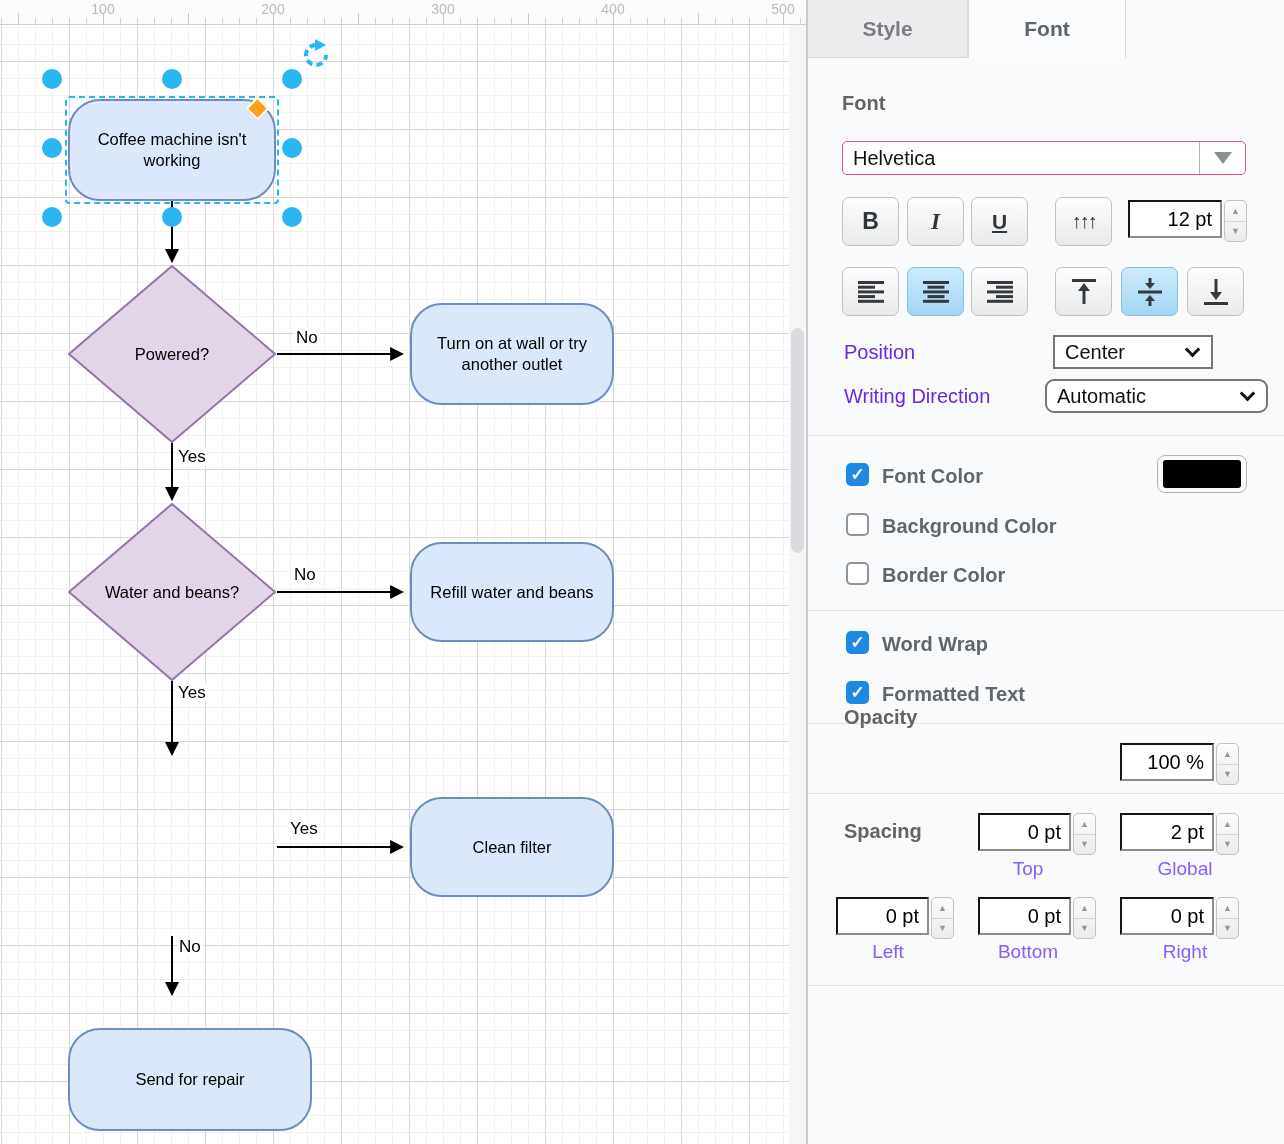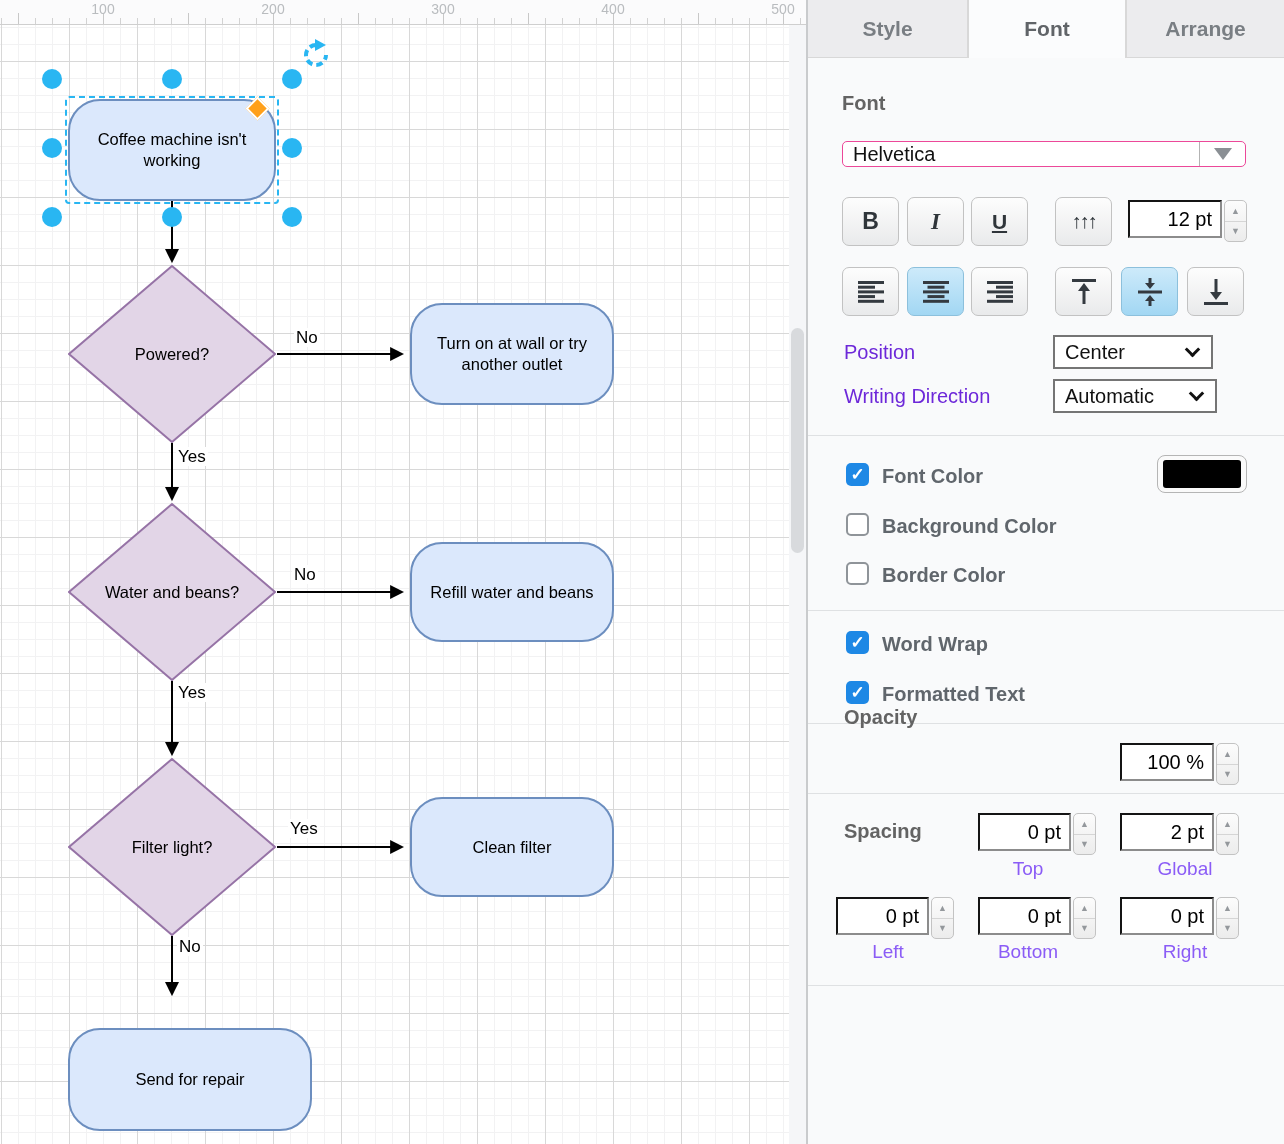--- a/index.html
+++ b/index.html
@@ -111,21 +111,21 @@
     background:linear-gradient(180deg,#fcfcfc,#ececec); display:flex; flex-direction:column; }
   .stepper .st-up,.stepper .st-down { flex:1; display:flex; align-items:center; justify-content:center;
     font-size:9px; color:#94989c; }
   .stepper .st-up { border-bottom:1px solid #d5d5d5; }
 
   .checkbox { position:absolute; width:23px; height:23px; border-radius:5px; }
   .checkbox.checked { background:#1e88e5; color:#fff; font-size:17px; font-weight:bold;
     display:flex; align-items:center; justify-content:center; line-height:23px; }
   .checkbox.unchecked { background:#fff; border:2px solid #8f9499; }
 
-  #font-family-select { left:34px; top:141px; width:404px; height:26px; border-radius:5px;
+  #font-family-select { left:34px; top:141px; width:404px; height:34px; border-radius:5px;
     border:1px solid #ec4899; border-width:1px; }
   #font-family-select .dd-zone { position:absolute; right:0; top:0; width:46px; height:100%;
     border-left:1px solid #b3b3b3; display:flex; align-items:center; justify-content:center; }
   #font-family-select .dd-tri { width:0; height:0; border-left:9px solid transparent;
     border-right:9px solid transparent; border-top:12px solid #8a8f94; }
 
   #swatch-font-color { position:absolute; left:349px; top:455px; width:90px; height:38px;
     border:1px solid #b5b5b5; border-radius:8px; background:#fafafa;
     display:flex; align-items:center; justify-content:center; }
   #swatch-font-color .swatch-inner { width:78px; height:28px; background:#000; border-radius:3px; }
@@ -187,26 +187,20 @@
           <polygon points="104,1 207,89 104,177 1,89" fill="#e2d5e7" stroke="#9673a6" stroke-width="2"></polygon>
         </svg>
         <span class="dlabel">Powered?</span>
       </div>
       <div id="node-water-beans" class="node decision">
         <svg width="208" height="178">
           <polygon points="104,1 207,89 104,177 1,89" fill="#e2d5e7" stroke="#9673a6" stroke-width="2"></polygon>
         </svg>
         <span class="dlabel">Water and beans?</span>
       </div>
-      <div id="node-filter-light" class="node decision">
-        <svg width="208" height="178">
-          <polygon points="104,1 207,89 104,177 1,89" fill="#e2d5e7" stroke="#9673a6" stroke-width="2"></polygon>
-        </svg>
-        <span class="dlabel">Filter light?</span>
-      </div>
 
       <div id="lbl-powered-no" class="edge-label">No</div>
       <div id="lbl-powered-yes" class="edge-label">Yes</div>
       <div id="lbl-water-no" class="edge-label">No</div>
       <div id="lbl-water-yes" class="edge-label">Yes</div>
       <div id="lbl-filter-yes" class="edge-label">Yes</div>
       <div id="lbl-filter-no" class="edge-label">No</div>
 
       <div id="sel-rect"></div>
       <div class="handle h-tl"></div>
@@ -232,23 +226,20 @@
   <div id="canvas-panel-divider"></div>
 
   <div id="panel">
 
     <div id="tab-style" class="tab">
       <span>Style</span>
     </div>
     <div id="tab-text" class="tab">
       <span>Font</span>
     </div>
-    <div id="tab-arrange" class="tab">
-      <span>Arrange</span>
-    </div>
 
     <div class="section-heading" style="left:34px; top:92px;">Font</div>
 
     <div id="font-family-select" class="selectbox">
       <span>Helvetica</span>
       <span class="dd-zone">
         <span class="dd-tri"></span>
       </span>
     </div>
 
@@ -330,21 +321,21 @@
       </svg>
     </div>
 
     <div class="row-label" style="left:36px; top:341px;">Position</div>
     <div class="selectbox" style="left:245px; top:335px; width:160px; height:34px;">
       <span>Center</span>
       <span class="chev"></span>
     </div>
 
     <div class="row-label" style="left:36px; top:385px;">Writing Direction</div>
-    <div class="selectbox" style="left:245px; top:379px; width:164px; height:34px;">
+    <div class="selectbox" style="left:237px; top:379px; width:223px; height:34px;border-radius:9px;">
       <span>Automatic</span>
       <span class="chev"></span>
     </div>
 
     <div class="divider" style="top:435px;"></div>
 
     <div class="checkbox checked" style="left:38px; top:463px;">
       <span>✓</span>
     </div>
     <div class="cb-label" style="left:74px; top:465px;">Font Color</div>

